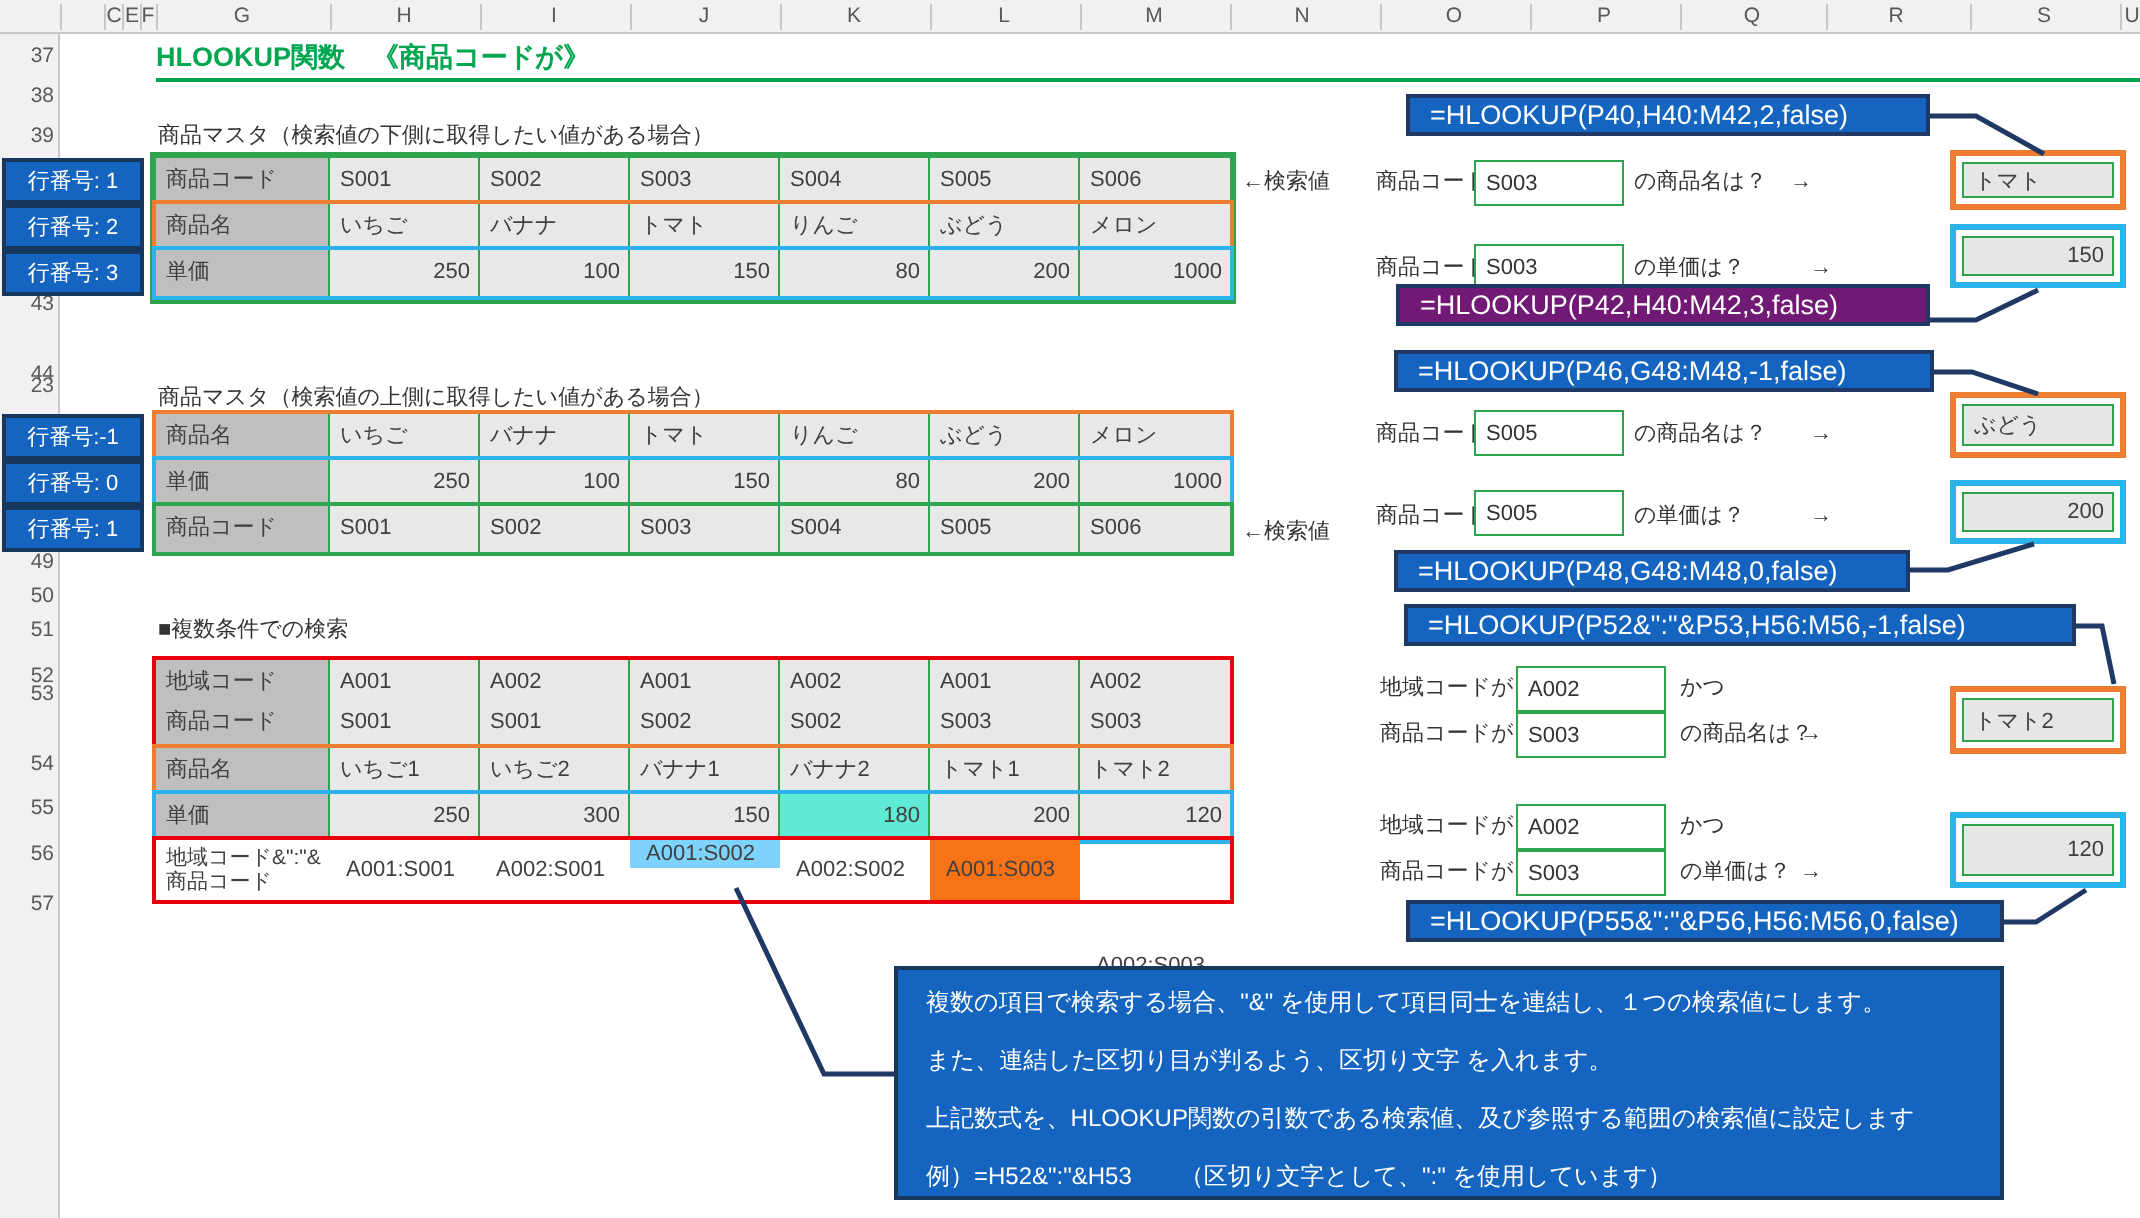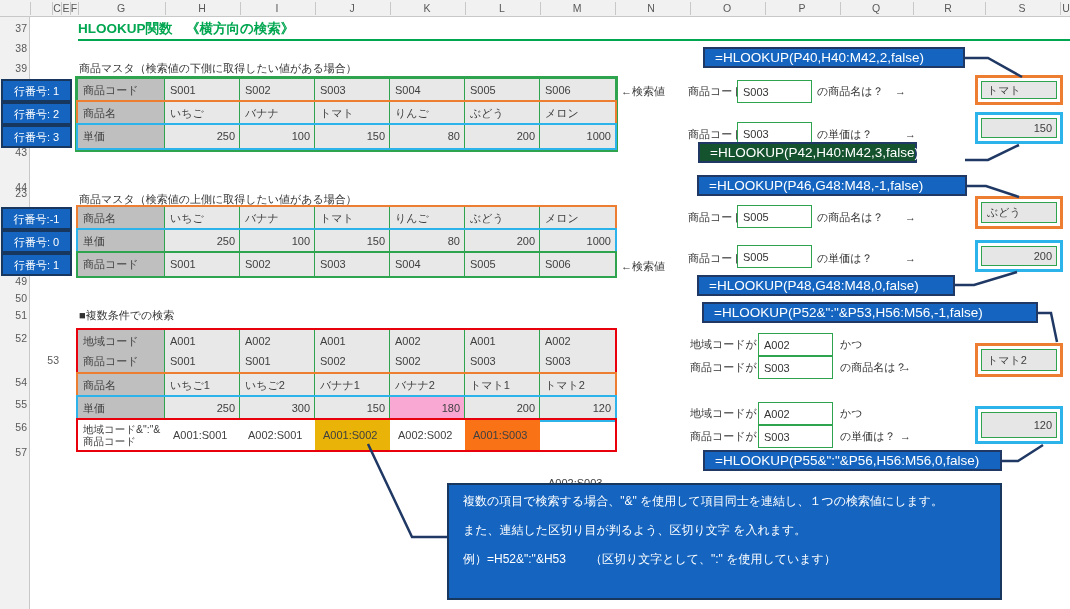--- a/index.html
+++ b/index.html
@@ -23,21 +23,21 @@
   .noteline{font-size:12px;color:#fff;white-space:nowrap;line-height:29px;}
   svg{position:absolute;left:0;top:0;pointer-events:none;}
 </style>
 </head>
 <body>
 
 <div id="sheet">
   <div class="abs colstrip"></div>
   <div class="abs rowstrip"></div>
 
-  <div class="abs title" id="title" style="left: 78px; top: 20px; color: rgb(0, 166, 80);">HLOOKUP関数　《横方向の検索》</div>
+  <div class="abs title" id="title" style="left: 78px; top: 20px; color: rgb(0, 166, 80);">HLOOKUP関数　《商品コードが》</div>
   <div class="abs underline" id="underline" style="left: 78px; top: 39px; width: 992px; background: rgb(0, 166, 80);"></div>
 
   <div class="abs seclabel" style="left:79px;top:192px;">商品マスタ（検索値の上側に取得したい値がある場合）</div>
   <div class="abs seclabel" style="left:79px;top:61px;">商品マスタ（検索値の下側に取得したい値がある場合）</div>
   <div class="abs seclabel" style="left:79px;top:308px;">■複数条件での検索</div>
 
   <div class="abs qatext" style="left:621px;top:84px;">←検索値</div>
   <div class="abs qatext" style="left:621px;top:259px;">←検索値</div>
 
   <div id="gen">
@@ -85,21 +85,21 @@
       <div class="abs rowhead" style="top: 145px;">43</div>
       <div class="abs rowhead" style="top: 180px;">44</div>
       <div class="abs rowhead" style="top: 186px;">23</div>
       <div class="abs rowhead" style="top: 212px;">46</div>
       <div class="abs rowhead" style="top: 234px;">47</div>
       <div class="abs rowhead" style="top: 257px;">48</div>
       <div class="abs rowhead" style="top: 274px;">49</div>
       <div class="abs rowhead" style="top: 291px;">50</div>
       <div class="abs rowhead" style="top: 308px;">51</div>
       <div class="abs rowhead" style="top: 331px;">52</div>
-      <div class="abs rowhead" style="top: 353px; margin-left: 32px;">53</div>
+      <div class="abs rowhead" style="top: 340px;">53</div>
       <div class="abs rowhead" style="top: 375px;">54</div>
       <div class="abs rowhead" style="top: 397px;">55</div>
       <div class="abs rowhead" style="top: 420px;">56</div>
       <div class="abs rowhead" style="top: 445px;">57</div>
       <div class="abs " style="left: 75px; top: 76px; width: 543px; height: 76px; border: 2px solid rgb(46, 164, 78);"></div>
       <div class="abs trow" style="left: 76px; top: 77px; width: 541px; height: 27px; border: 2px solid rgb(46, 164, 78);">
         <div class="tcell" style="width: 87px; height: 23px; background: rgb(191, 191, 191); color: rgb(64, 64, 64); padding-left: 5px; border-right: 1px solid rgb(46, 164, 78);">商品コード</div>
         <div class="tcell" style="width: 75px; height: 23px; background: rgb(232, 232, 232); border-right: 1px solid rgb(46, 164, 78); padding-left: 5px;">S001</div>
         <div class="tcell" style="width: 75px; height: 23px; background: rgb(232, 232, 232); border-right: 1px solid rgb(46, 164, 78); padding-left: 5px;">S002</div>
         <div class="tcell" style="width: 75px; height: 23px; background: rgb(232, 232, 232); border-right: 1px solid rgb(46, 164, 78); padding-left: 5px;">S003</div>
@@ -177,30 +177,30 @@
         <div class="tcell" style="width: 75px; height: 23px; background: rgb(232, 232, 232); border-right: 1px solid rgb(46, 164, 78); padding-left: 5px;">バナナ1</div>
         <div class="tcell" style="width: 75px; height: 23px; background: rgb(232, 232, 232); border-right: 1px solid rgb(46, 164, 78); padding-left: 5px;">バナナ2</div>
         <div class="tcell" style="width: 75px; height: 23px; background: rgb(232, 232, 232); border-right: 1px solid rgb(46, 164, 78); padding-left: 5px;">トマト1</div>
         <div class="tcell" style="width: 75px; height: 23px; background: rgb(232, 232, 232); border-right: none; padding-left: 5px;">トマト2</div>
       </div>
       <div class="abs trow" style="left: 76px; top: 395px; width: 541px; height: 27px; border: 2px solid rgb(43, 179, 234);">
         <div class="tcell" style="width: 87px; height: 23px; background: rgb(191, 191, 191); color: rgb(64, 64, 64); padding-left: 5px; border-right: 1px solid rgb(46, 164, 78);">単価</div>
         <div class="tcell" style="width: 75px; height: 23px; background: rgb(232, 232, 232); border-right: 1px solid rgb(46, 164, 78); justify-content: flex-end; padding-right: 4px;">250</div>
         <div class="tcell" style="width: 75px; height: 23px; background: rgb(232, 232, 232); border-right: 1px solid rgb(46, 164, 78); justify-content: flex-end; padding-right: 4px;">300</div>
         <div class="tcell" style="width: 75px; height: 23px; background: rgb(232, 232, 232); border-right: 1px solid rgb(46, 164, 78); justify-content: flex-end; padding-right: 4px;">150</div>
-        <div class="tcell" style="width: 75px; height: 23px; background: #f9a8d4; border-right: 1px solid rgb(46, 164, 78); justify-content: flex-end; padding-right: 4px;">180</div>
+        <div class="tcell" style="width: 75px; height: 23px; background: #5eead4; border-right: 1px solid rgb(46, 164, 78); justify-content: flex-end; padding-right: 4px;">180</div>
         <div class="tcell" style="width: 75px; height: 23px; background: rgb(232, 232, 232); border-right: 1px solid rgb(46, 164, 78); justify-content: flex-end; padding-right: 4px;">200</div>
         <div class="tcell" style="width: 75px; height: 23px; background: rgb(232, 232, 232); border-right: none; justify-content: flex-end; padding-right: 4px;">120</div>
       </div>
       <div class="abs trow" style="left: 76px; top: 418px; width: 541px; height: 34px; border: 2px solid rgb(232, 0, 13);">
         <div class="tcell" style="width: 87px; height: 30px; background: rgb(255, 255, 255); color: rgb(64, 64, 64); padding-left: 5px; border-right: none; font-size: 10.5px; line-height: 12px; white-space: pre-line;">地域コード&amp;":"&amp;
 商品コード</div>
         <div class="tcell" style="width: 75px; height: 30px; background: rgb(255, 255, 255); border-right: none; padding-left: 8px;">A001:S001</div>
         <div class="tcell" style="width: 75px; height: 30px; background: rgb(255, 255, 255); border-right: none; padding-left: 8px;">A002:S001</div>
-        <div class="tcell" style="width: 75px; height: 30px; background: #eab308; border-right: none; padding-left: 8px;">A001:S002</div>
+        <div class="tcell" style="width: 75px; height: 14px; background: #7dd3fc; border-right: none; padding-left: 8px;">A001:S002</div>
         <div class="tcell" style="width: 75px; height: 30px; background: rgb(255, 255, 255); border-right: none; padding-left: 8px;">A002:S002</div>
         <div class="tcell" style="width: 75px; height: 30px; background: #f97316; border-right: none; padding-left: 8px;">A001:S003</div>
         <div class="tcell" style="width: 75px; height: 30px; background: rgb(255, 255, 255); border-right: none; padding-left: 8px; margin-top: 48px;">A002:S003</div>
       </div>
       <div class="abs badge" style="left: 1px; top: 79px; width: 71px; height: 23px; line-height: 20px; background: rgb(21, 101, 192); border: 2px solid rgb(23, 55, 94);">行番号: 1</div>
       <div class="abs badge" style="left: 1px; top: 102px; width: 71px; height: 23px; line-height: 20px; background: rgb(21, 101, 192); border: 2px solid rgb(23, 55, 94);">行番号: 2</div>
       <div class="abs badge" style="left: 1px; top: 125px; width: 71px; height: 23px; line-height: 20px; background: rgb(21, 101, 192); border: 2px solid rgb(23, 55, 94);">行番号: 3</div>
       <div class="abs badge" style="left: 1px; top: 207px; width: 71px; height: 23px; line-height: 20px; background: rgb(21, 101, 192); border: 2px solid rgb(23, 55, 94);">行番号:-1</div>
       <div class="abs badge" style="left: 1px; top: 230px; width: 71px; height: 23px; line-height: 20px; background: rgb(21, 101, 192); border: 2px solid rgb(23, 55, 94);">行番号: 0</div>
       <div class="abs badge" style="left: 1px; top: 253px; width: 71px; height: 23px; line-height: 20px; background: rgb(21, 101, 192); border: 2px solid rgb(23, 55, 94);">行番号: 1</div>
@@ -246,28 +246,29 @@
       <div class="abs inputbox" style="left: 758px; top: 402px; width: 75px; height: 23px; border: 1px solid rgb(46, 164, 78);">A002</div>
       <div class="abs qatext" style="left: 840px; top: 406px;">かつ</div>
       <div class="abs qatext" style="left: 690px; top: 429px;">商品コードが</div>
       <div class="abs inputbox" style="left: 758px; top: 425px; width: 75px; height: 23px; border: 1px solid rgb(46, 164, 78);">S003</div>
       <div class="abs qatext" style="left: 840px; top: 429px;">の単価は？</div>
       <div class="abs qatext" style="left: 900px; top: 429px;">→</div>
       <div class="abs " style="left: 975px; top: 406px; width: 88px; height: 38px; border: 3px solid rgb(43, 179, 234); background: rgb(255, 255, 255); padding: 3px;">
         <div style="box-sizing: border-box; width: 100%; height: 100%; background: rgb(230, 230, 230); border: 1px solid rgb(46, 164, 78); font-size: 11px; display: flex; align-items: center; justify-content: flex-end; padding-right: 4px;">120</div>
       </div>
       <div class="abs formula" style="left: 703px; top: 47px; width: 262px; height: 21px; background: rgb(21, 101, 192); border: 2px solid rgb(31, 56, 100);">=HLOOKUP(P40,H40:M42,2,false)</div>
-      <div class="abs formula" style="left: 698px; top: 142px; width: 219px; height: 21px; background: #14532d; border: 2px solid rgb(31, 56, 100);">=HLOOKUP(P42,H40:M42,3,false)</div>
+      <div class="abs formula" style="left: 698px; top: 142px; width: 267px; height: 21px; background: #701a75; border: 2px solid rgb(31, 56, 100);">=HLOOKUP(P42,H40:M42,3,false)</div>
       <div class="abs formula" style="left: 697px; top: 175px; width: 270px; height: 21px; background: rgb(21, 101, 192); border: 2px solid rgb(31, 56, 100);">=HLOOKUP(P46,G48:M48,-1,false)</div>
       <div class="abs formula" style="left: 697px; top: 275px; width: 258px; height: 21px; background: rgb(21, 101, 192); border: 2px solid rgb(31, 56, 100);">=HLOOKUP(P48,G48:M48,0,false)</div>
       <div class="abs formula" style="left: 702px; top: 302px; width: 336px; height: 21px; background: rgb(21, 101, 192); border: 2px solid rgb(31, 56, 100);">=HLOOKUP(P52&amp;":"&amp;P53,H56:M56,-1,false)</div>
       <div class="abs formula" style="left: 703px; top: 450px; width: 299px; height: 21px; background: rgb(21, 101, 192); border: 2px solid rgb(31, 56, 100);">=HLOOKUP(P55&amp;":"&amp;P56,H56:M56,0,false)</div>
       <div class="abs " style="left: 447px; top: 483px; width: 555px; height: 117px; background: rgb(21, 101, 192); border: 2.5px solid rgb(23, 55, 94); padding: 2px 0px 0px 14px;">
         <div class="noteline">複数の項目で検索する場合、"&amp;" を使用して項目同士を連結し、１つの検索値にします。</div>
         <div class="noteline">また、連結した区切り目が判るよう、区切り文字 を入れます。</div>
+        <div class="noteline">上記数式を、HLOOKUP関数の引数である検索値、及び参照する範囲の検索値に設定します</div>
         <div class="noteline">例）=H52&amp;":"&amp;H53　　（区切り文字として、":" を使用しています）</div>
       </div>
     </div>
 
   <svg id="connectors" width="1070" height="609">
       <polyline points="965,58 988,58 1022,77" fill="none" stroke="#1F3864" stroke-width="2.5"></polyline>
       <polyline points="965,160 988,160 1019,145" fill="none" stroke="#1F3864" stroke-width="2.5"></polyline>
       <polyline points="967,186 986,186 1019,197" fill="none" stroke="#1F3864" stroke-width="2.5"></polyline>
       <polyline points="955,285 974,285 1017,272" fill="none" stroke="#1F3864" stroke-width="2.5"></polyline>
       <polyline points="1038,313 1051,313 1057,342" fill="none" stroke="#1F3864" stroke-width="2.5"></polyline>

